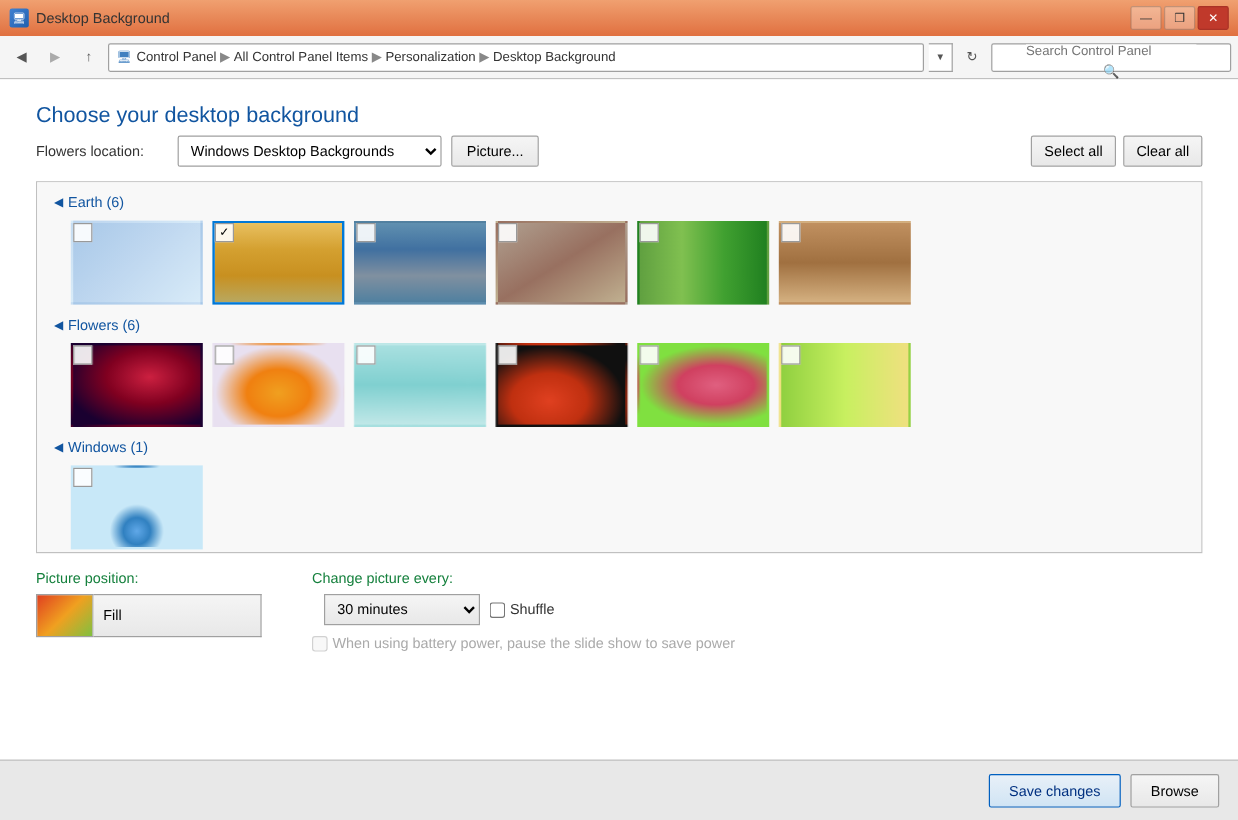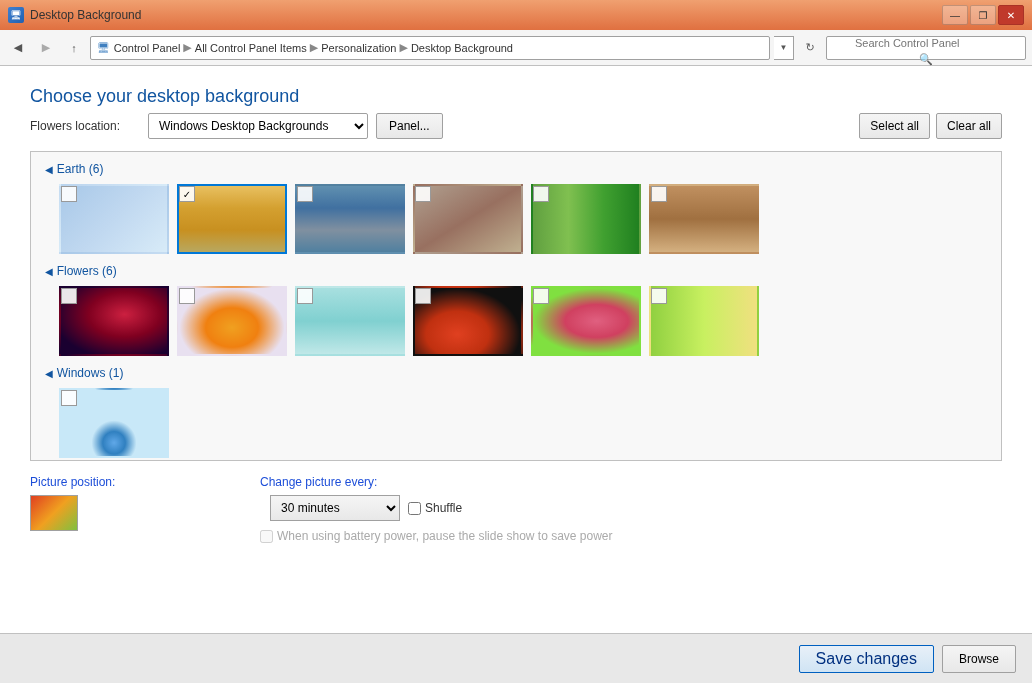--- a/index.html
+++ b/index.html
@@ -276,21 +276,21 @@
 
     
     .bottom-section {
       display: flex;
       margin-top: 14px;
       gap: 30px;
     }
     .picture-position-section { min-width: 200px; }
     .section-label {
       font-size: 12px;
-      color: #1d4ed8;
+      color: #15803d;
       margin-bottom: 6px;
     }
     .position-selector {
       display: flex;
       align-items: center;
       gap: 0;
     }
     .position-thumb {
       width: 48px;
       height: 36px;
@@ -354,21 +354,21 @@
       align-items: center;
       justify-content: flex-end;
       padding: 0 16px;
       gap: 8px;
     }
     .save-btn {
       height: 28px;
       padding: 0 16px;
       border: 1px solid #0060c0;
       background: linear-gradient(to bottom, #e8f0f8, #d0e4f4);
-      font-size: 16px;
+      font-size: 12px;
       cursor: pointer;
       border-radius: 2px;
       color: #003080;
     }
     .cancel-btn {
       height: 28px;
       padding: 0 16px;
       border: 1px solid #a0a0a0;
       background: linear-gradient(to bottom, #f5f5f5, #e8e8e8);
       font-size: 12px;
@@ -415,21 +415,21 @@
 
 <div class="main-content">
 
   <div class="page-title">Choose your desktop background</div>
 
   <div class="picture-location-row">
     <span class="picture-location-label">Flowers location:</span>
     <select class="location-select">
       <option>Windows Desktop Backgrounds</option>
     </select>
-    <button class="browse-btn">Panel...</button>
+    <button class="browse-btn">Picture...</button>
     <div class="right-btns">
       <button class="action-btn">Select all</button>
       <button class="action-btn">Clear all</button>
     </div>
   </div>
 
   <div class="gallery-container">
 
     <div class="category-header">
       <span class="category-arrow">◀</span>
@@ -505,20 +505,28 @@
     </div>
 
   </div>
 
   <div class="bottom-section">
 
     <div class="picture-position-section">
       <div class="section-label">Picture position:</div>
       <div class="position-selector">
         <div class="position-thumb"></div>
+        <select class="position-select">
+          <option>Fill</option>
+          <option>Fit</option>
+          <option>Stretch</option>
+          <option>Tile</option>
+          <option>Center</option>
+          <option>Span</option>
+        </select>
       </div>
     </div>
 
     <div class="change-picture-section">
       <div class="section-label">Change picture every:</div>
       <div class="change-row">
         <select class="interval-select">
           <option>10 seconds</option>
           <option>30 seconds</option>
           <option>1 minute</option>

